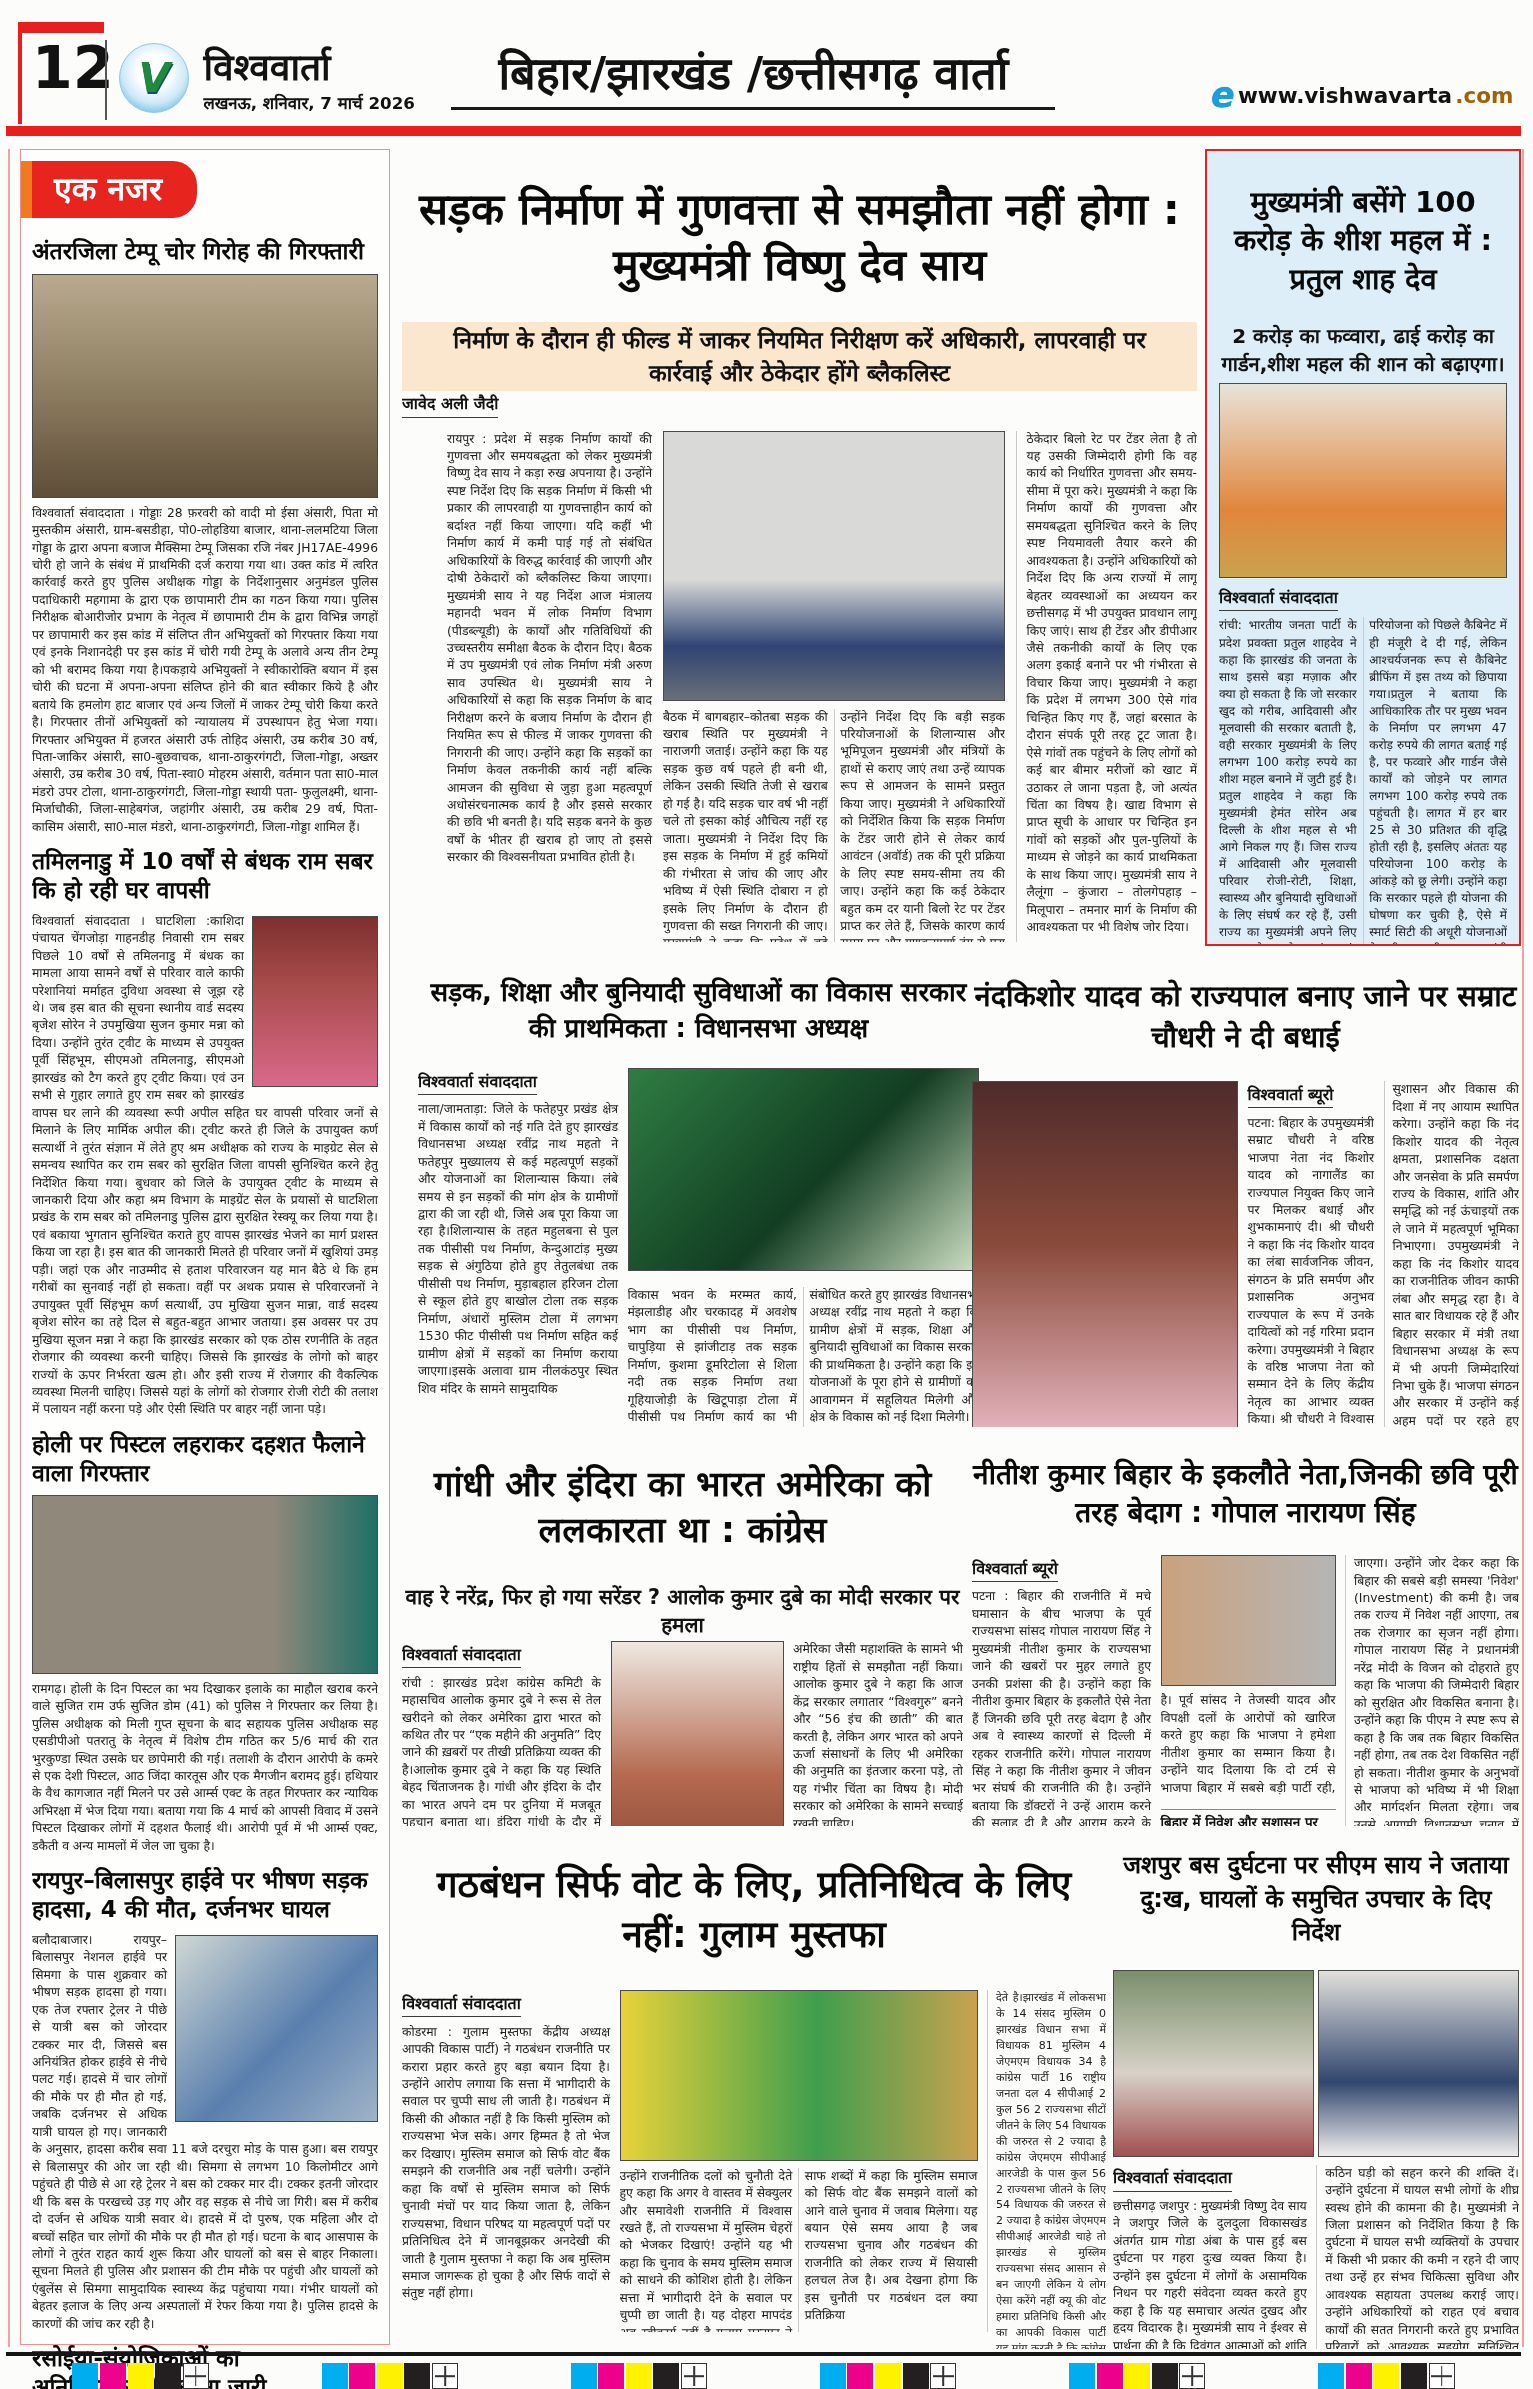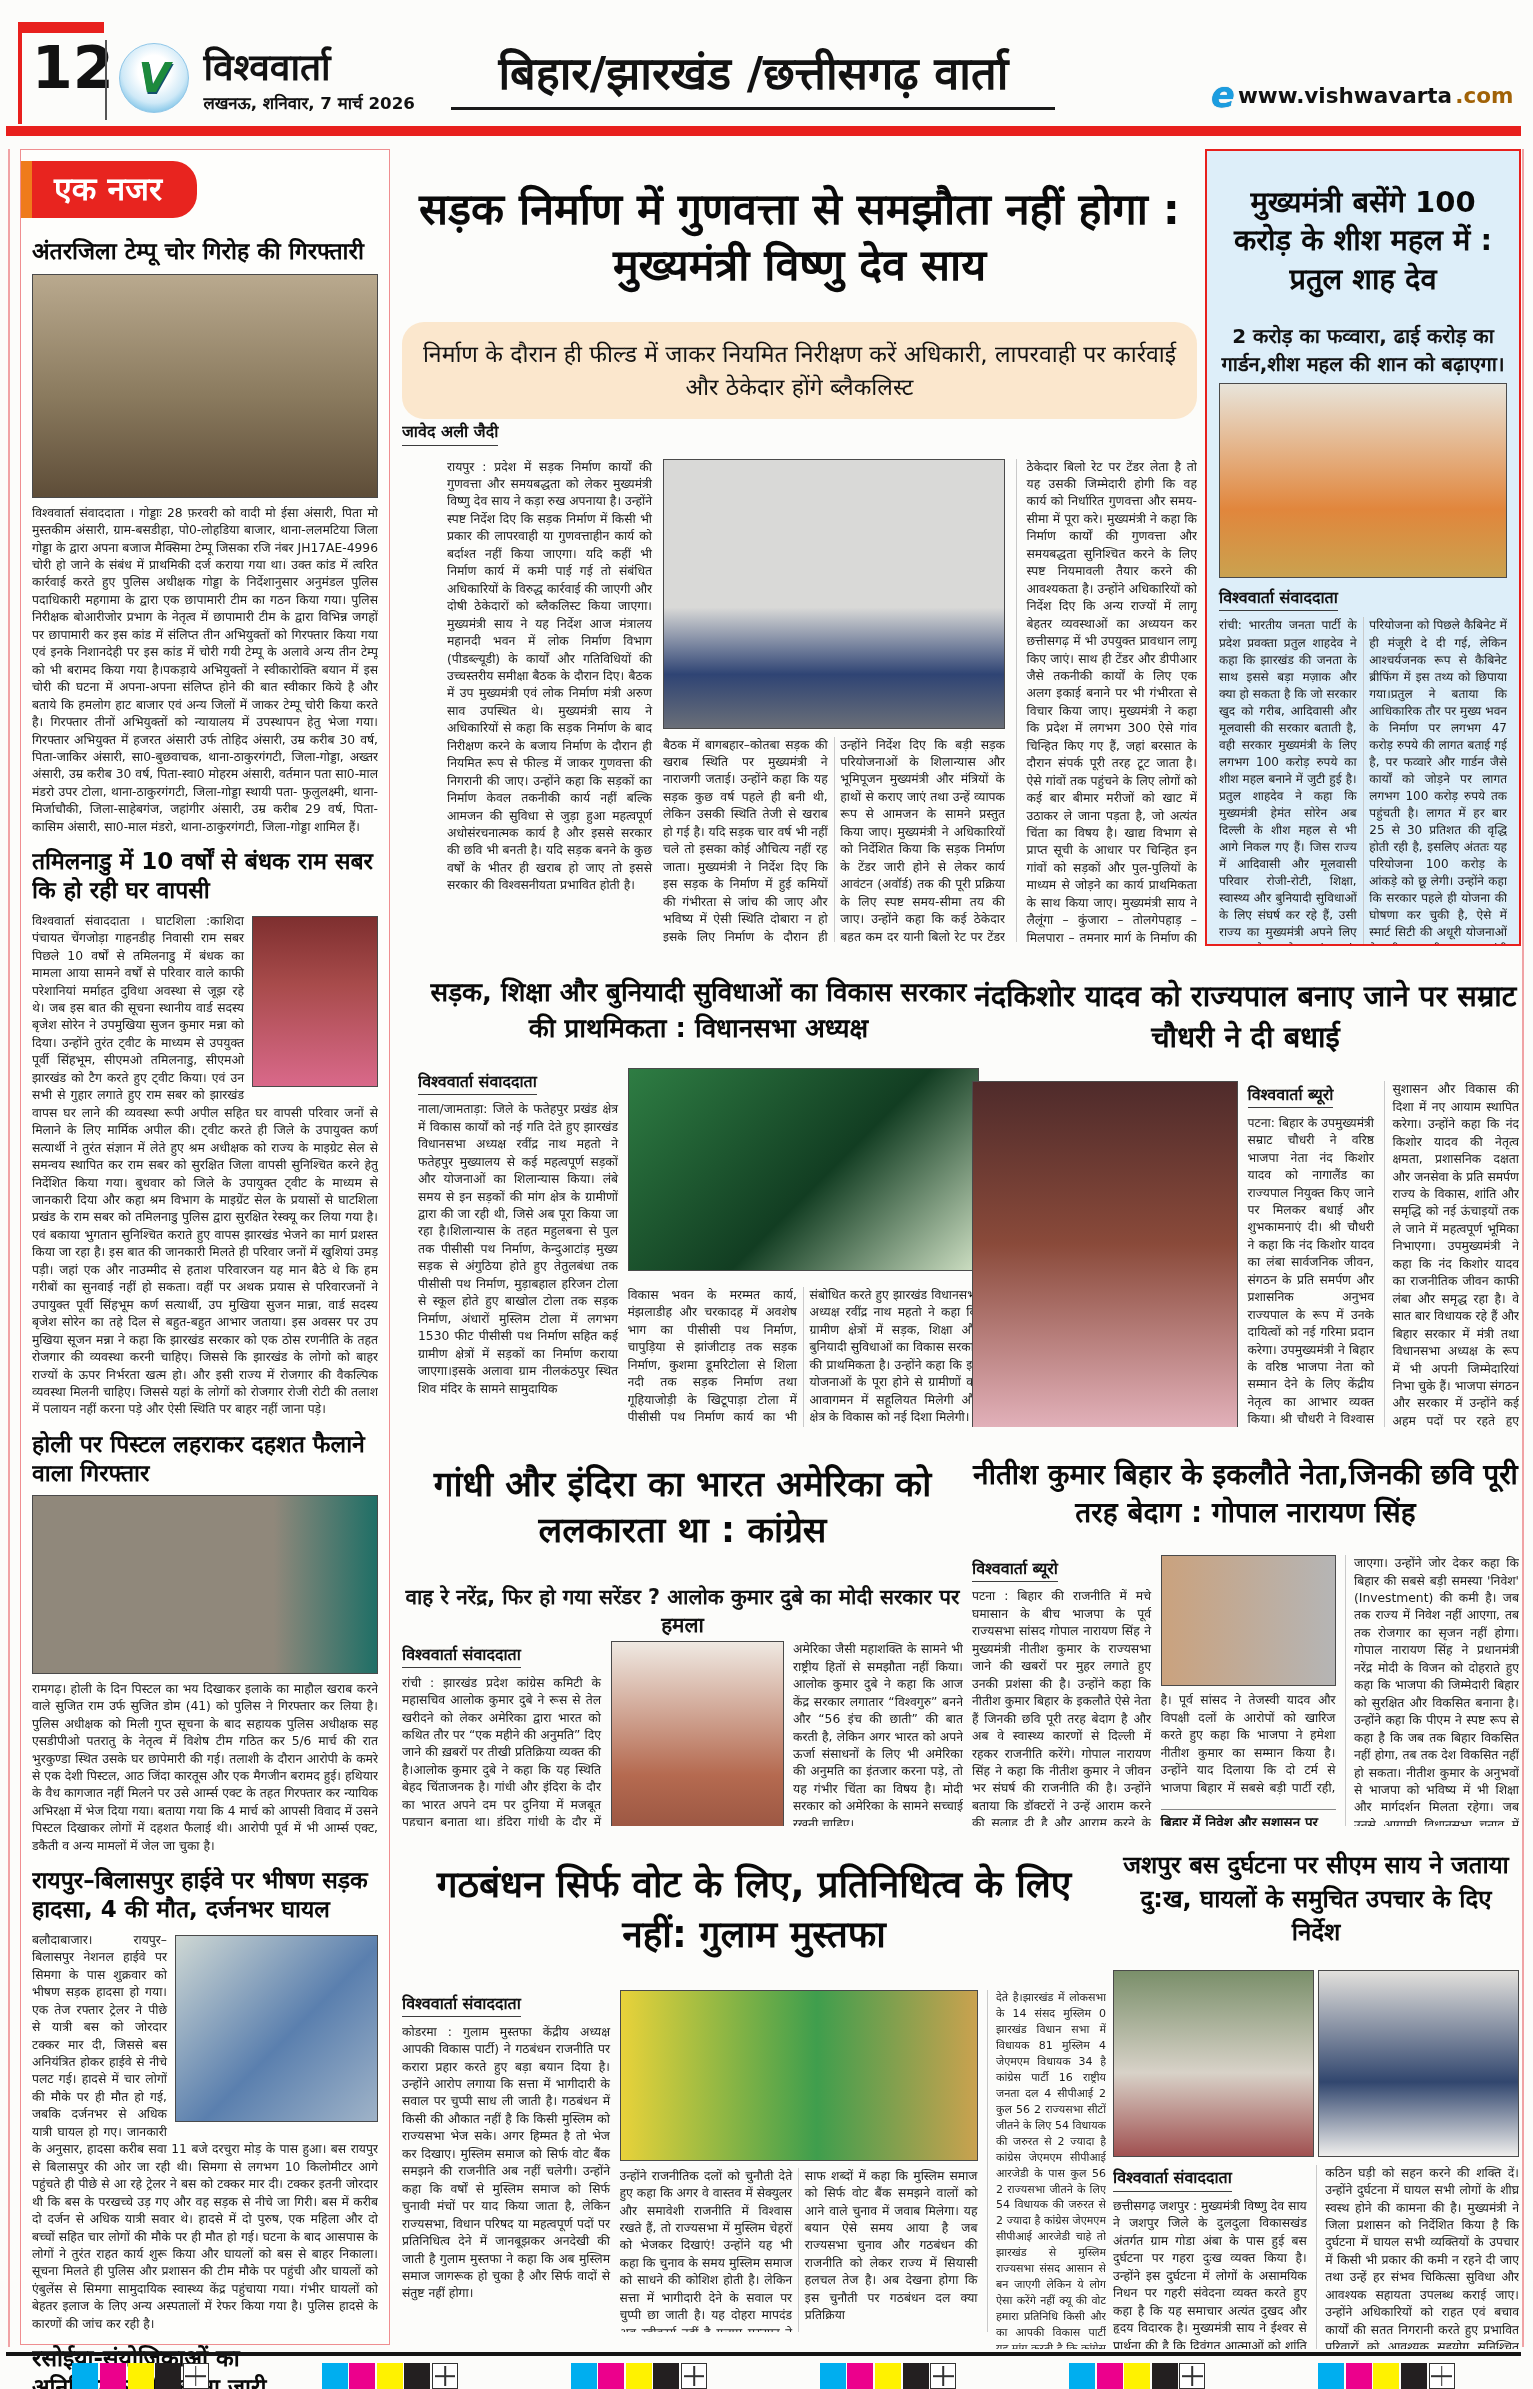--- a/index.html
+++ b/index.html
@@ -32,21 +32,21 @@
   
   #rail{left:20px;top:149px;width:370px;height:2196px;border:1.6px solid #ef8e90;padding:8px 11px;box-sizing:border-box;background:#fefefc;}
   .rail-banner{display:inline-block;background:#e8241f;color:#ffffff;font-size:32px;font-weight:bold;padding:4.8px 35px 9.5px 22px;border-radius:0 24px 24px 0;border-left:11px solid #ef7b1c;margin:3.2px 0 8px -11px;}
   #rail h3{font-size:23px;line-height:1.25;margin:11px 0 8px 0;font-weight:bold;}
   #rail .body-text{font-size:12.3px;}
   .float-r{float:right;margin:3.2px 0 4.8px 8px;}
 
   
   #lead{left:402px;top:153px;width:795px;height:789px;}
   #lead .hl1{font-size:43px;text-align:center;line-height:1.3;}
-  .sub-bar{background:#fbe7cd;font-size:23px;font-weight:normal;text-align:center;line-height:1.4;padding:16px 16px;margin-top:9.5px;border-radius:22px;}
+  .sub-bar{background:#fbe7cd;font-size:23px;font-weight:bold;text-align:center;line-height:1.4;padding:2px 16px;margin-top:9.5px;}
   .lead-row{display:flex;gap:11px;margin-top:6.4px;height:525px;}
   .lead-c1{width:205px;flex:none;margin-left:45px;}
   .lead-mid{width:342px;flex:none;display:flex;flex-direction:column;gap:8px;}
   .lead-c4{flex:1;border-left:0.8px solid #c9c9c9;padding-left:9.5px;}
 
   
   #sheesh{left:1205px;top:149px;width:316px;height:797px;background:#ddeef9;border:2.4px solid #e8201d;padding:8px 12px;}
   #sheesh .hl1{font-size:29px;text-align:center;line-height:1.32;}
   #sheesh .sub{font-size:20px;font-weight:bold;text-align:center;line-height:1.4;margin:4.8px 0;}
   #sheesh .body-text{font-size:12px;}

